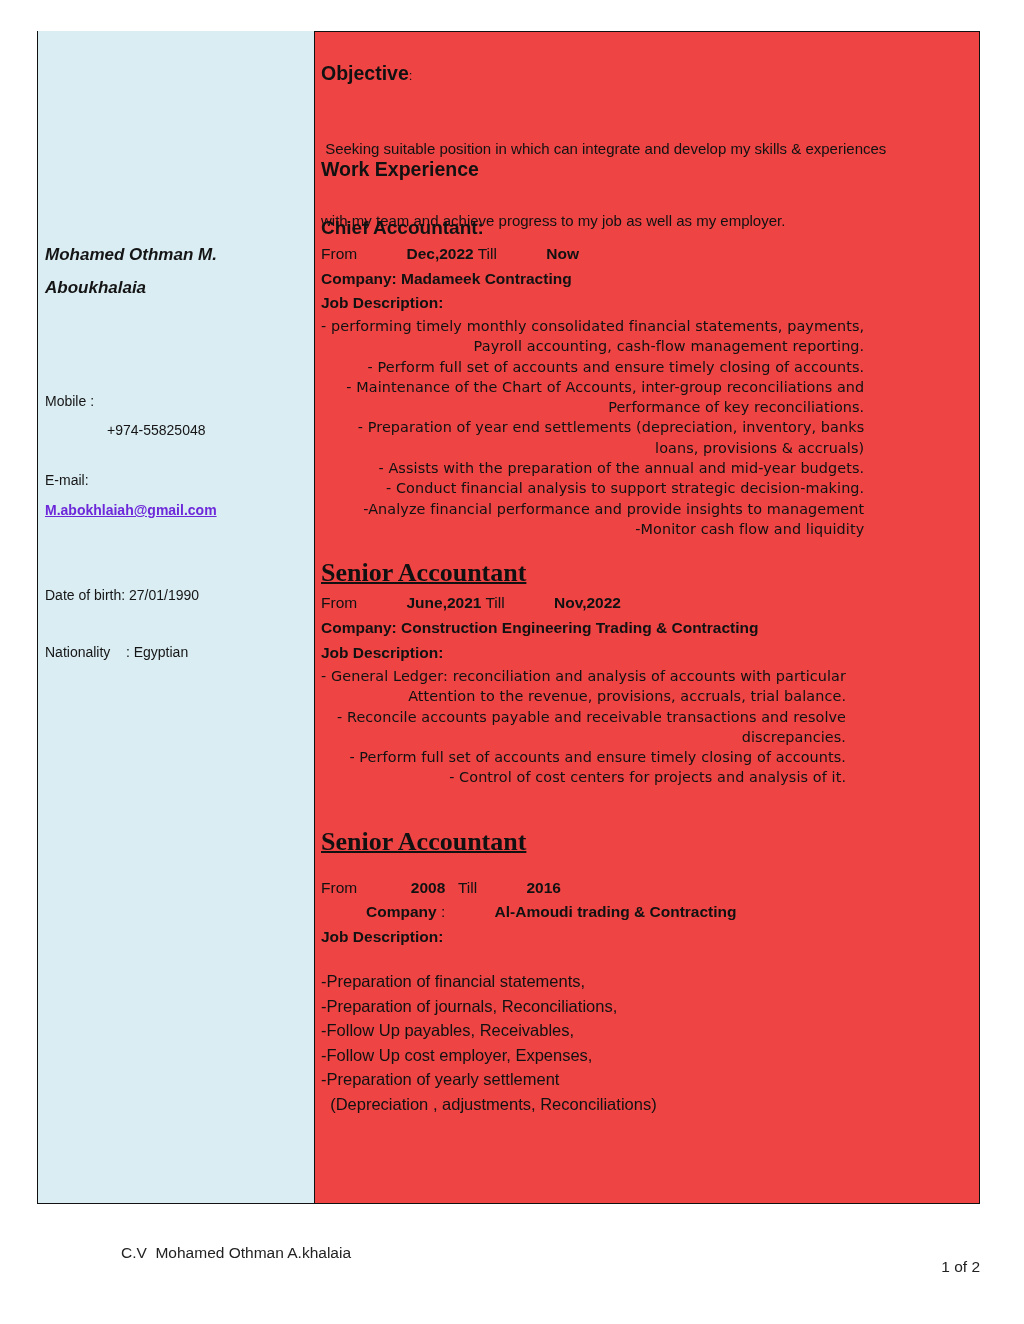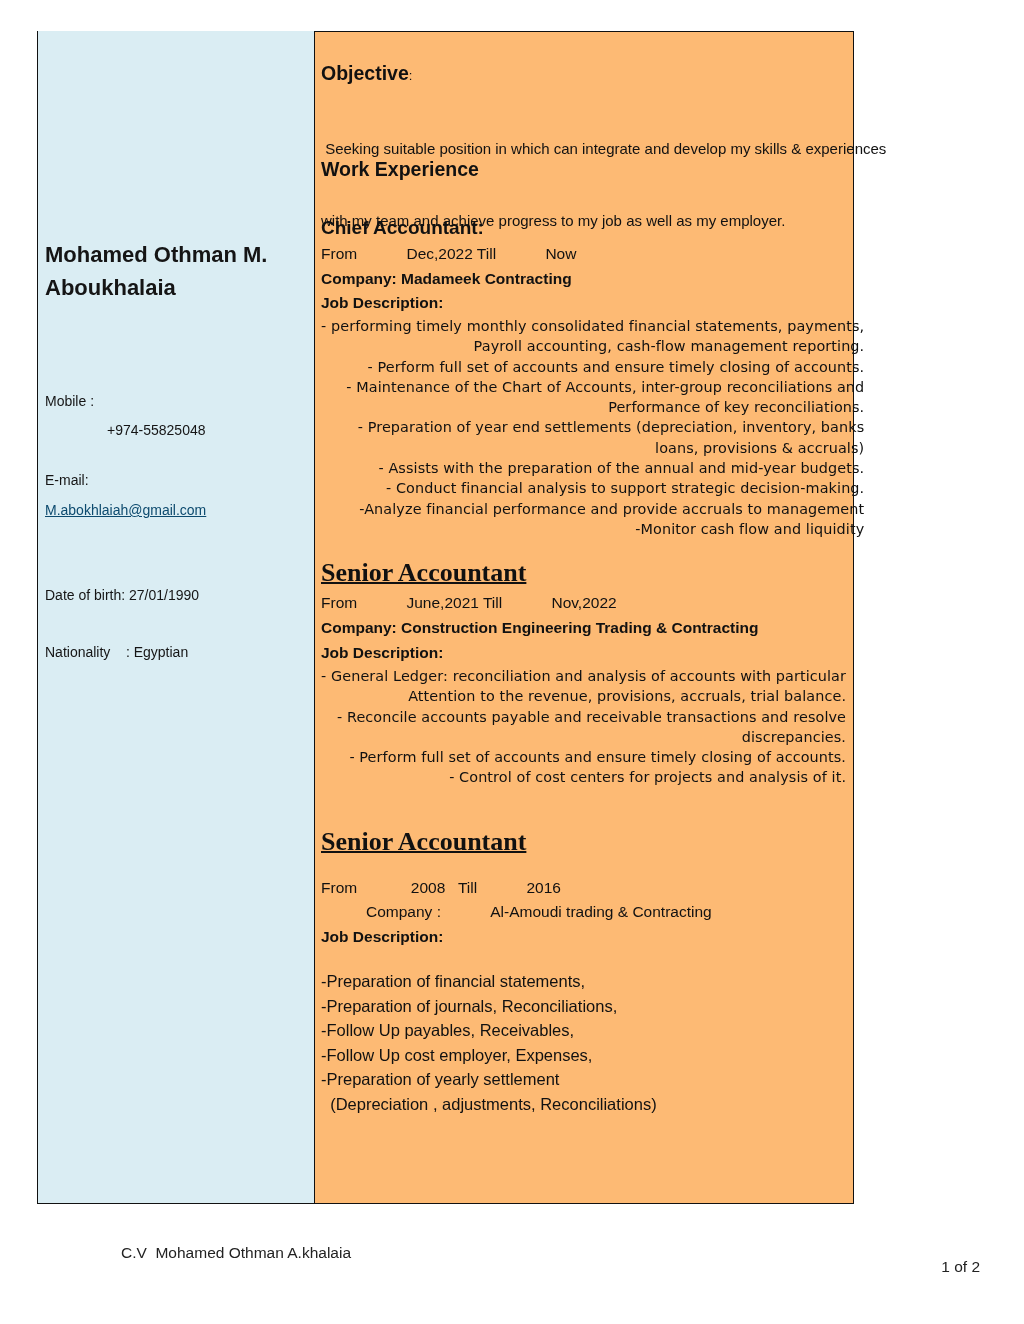--- a/index.html
+++ b/index.html
@@ -2,34 +2,34 @@
 <html><head>
 <meta charset="utf-8">
 <style>
   html, body { margin: 0; padding: 0; background: #ffffff; }
   body { width: 1024px; height: 1324px; position: relative; overflow: hidden;
          font-family: "Liberation Sans", sans-serif; color: #111; }
 
   .left-col { position: absolute; left: 37px; top: 31px; width: 277px; height: 1173px;
               background: #daedf3; border-left: 1.5px solid #111; border-bottom: 1.5px solid #111;
               box-sizing: border-box; }
-  .right-col { position: absolute; left: 314px; top: 31px; width: 540px; height: 1173px;
-               background: #fdba74; border: 1.5px solid #111; box-sizing: border-box; }
+  .right-col { position: absolute; left: 314px; top: 31px; width: 666px; height: 1173px;
+               background: #ef4444; border: 1.5px solid #111; box-sizing: border-box; }
 
   .side-text { position: absolute; left: 7px; font-size: 14px; color: #151515; white-space: nowrap; }
-  .name { font-weight: bold; line-height: 33px; font-size: 22px; }
-  .email { color: #0c4a6e; text-decoration: underline; font-weight: normal; }
+  .name { font-weight: bold; line-height: 33px; font-size: 17px; font-style: italic; }
+  .email { color: #6d28d9; text-decoration: underline; font-weight: bold; }
 
   .r { position: absolute; left: 6px; white-space: nowrap; color: #111; }
   .h-section { font-weight: bold; font-size: 19.5px; }
   .h-colon { font-size: 13px; }
   .obj-text { font-size: 15px; line-height: 24px; }
   .job-title { font-weight: bold; font-size: 19px; }
   .meta { font-size: 15.5px; line-height: 24.5px; }
-  .meta b { font-weight: normal; padding-left: 45px; }
+  .meta b { font-weight: bold; padding-left: 45px; }
   .duty { font-family: "DejaVu Sans", sans-serif; font-size: 14.4px; line-height: 20.3px; letter-spacing: 0.1px; }
   .duty div { white-space: pre; text-align: right; }
   .senior { font-family: "Liberation Serif", serif; font-weight: bold; font-size: 26px;
             text-decoration: underline; text-decoration-thickness: 1.5px; }
   .plain { font-size: 16.5px; line-height: 24.5px; }
   .plain div { white-space: pre; }
 
   .page-no { position: absolute; right: 44px; top: 1222px; font-size: 15.5px; color: #222; margin-top: 36px; }
   .footer { position: absolute; left: 121px; top: 1244px; font-size: 15.5px; color: #222; }
 </style>
@@ -69,21 +69,21 @@
   <div class="r duty" style="top:284px;">
     <div>- performing timely monthly consolidated financial statements, payments,</div>
     <div>   Payroll accounting, cash-flow management reporting.</div>
     <div>- Perform full set of accounts and ensure timely closing of accounts.</div>
     <div>- Maintenance of the Chart of Accounts, inter-group reconciliations and</div>
     <div>   Performance of key reconciliations.</div>
     <div>- Preparation of year end settlements (depreciation, inventory, banks</div>
     <div>  loans, provisions &amp; accruals)</div>
     <div>- Assists with the preparation of the annual and mid-year budgets.</div>
     <div>- Conduct financial analysis to support strategic decision-making.</div>
-    <div>-Analyze financial performance and provide accruals to management</div>
+    <div>-Analyze financial performance and provide insights to management</div>
     <div>-Monitor cash flow and liquidity</div>
   </div>
 
   <div class="r senior" style="top:526px;">Senior Accountant</div>
   <div class="r meta" style="top:559px;">
     <span>From </span><b>June,2021</b><span> Till </span><b>Nov,2022</b>
   </div>
   <div class="r meta" style="top:584px; font-weight:bold;">Company: Construction Engineering Trading &amp; Contracting</div>
   <div class="r meta" style="top:609px; font-weight:bold;">Job Description:</div>
   <div class="r duty" style="top:634px;">

